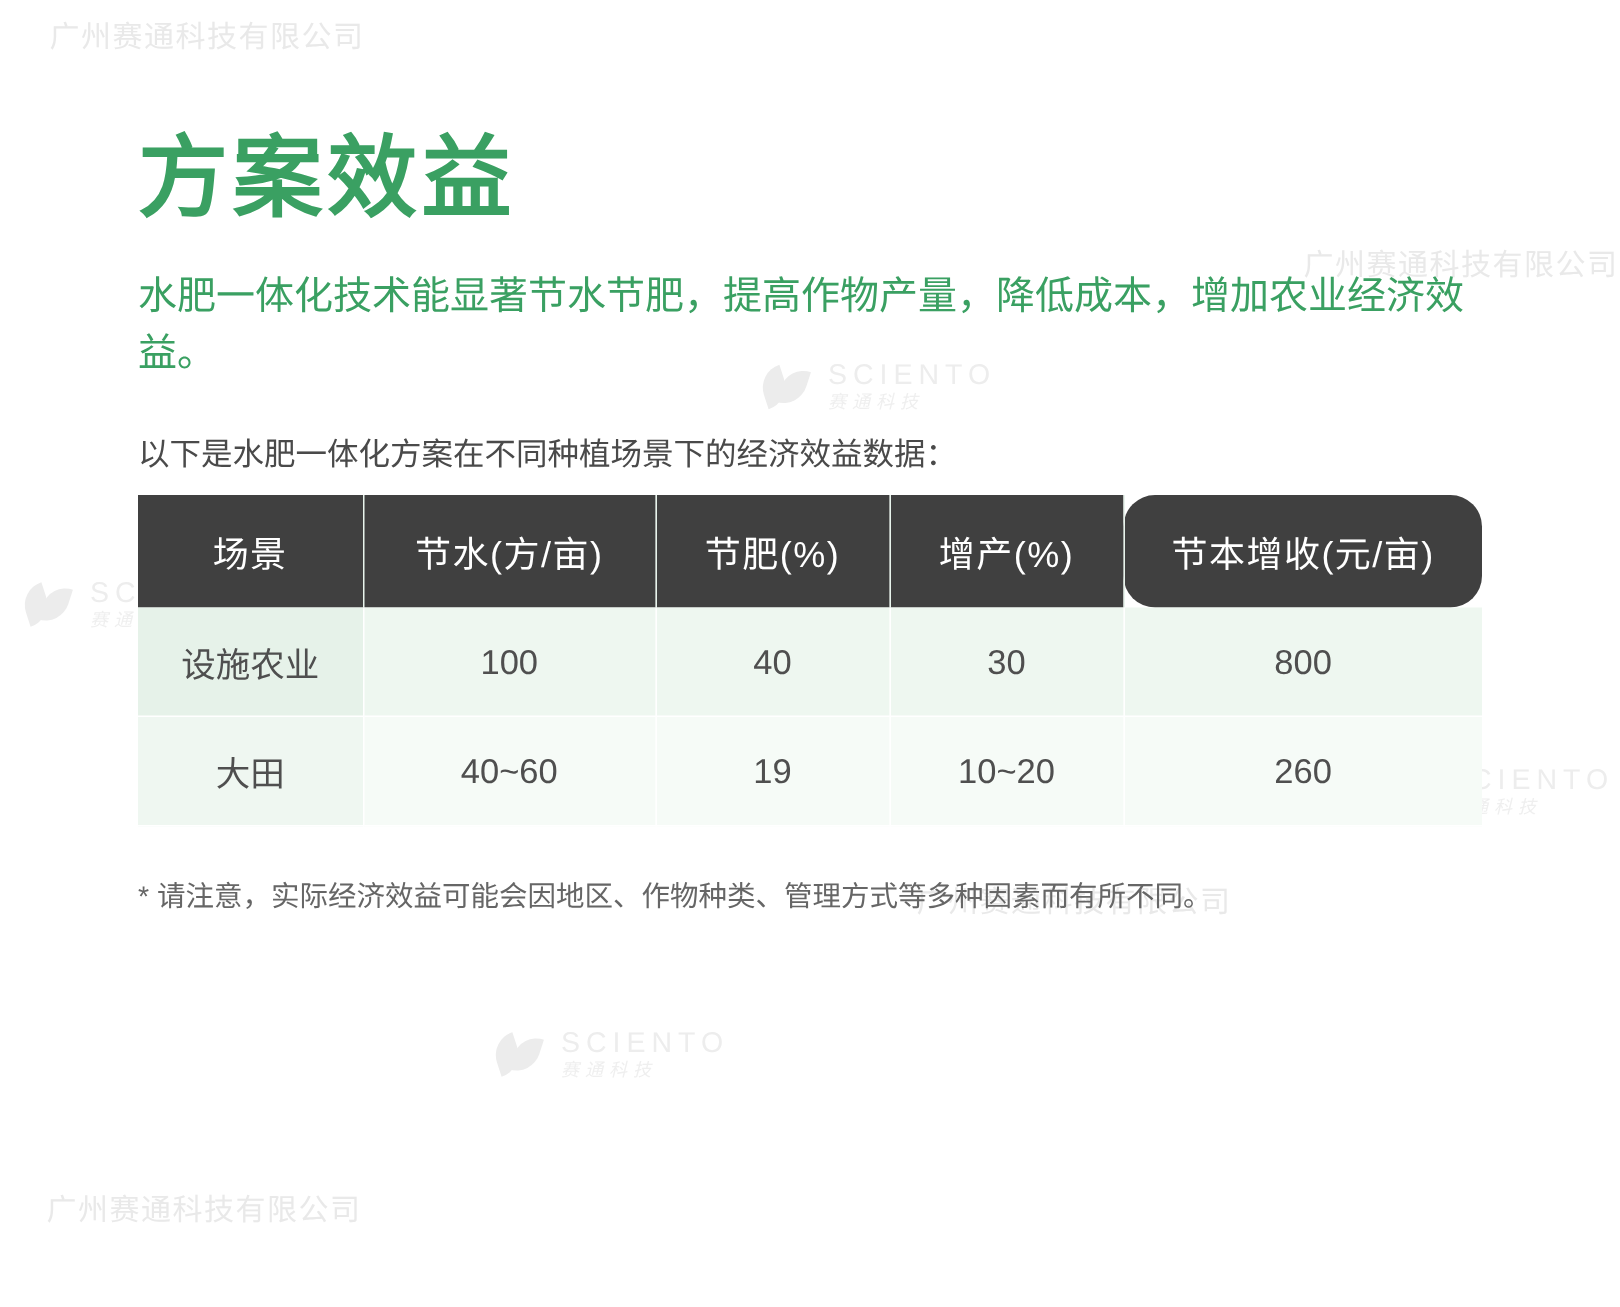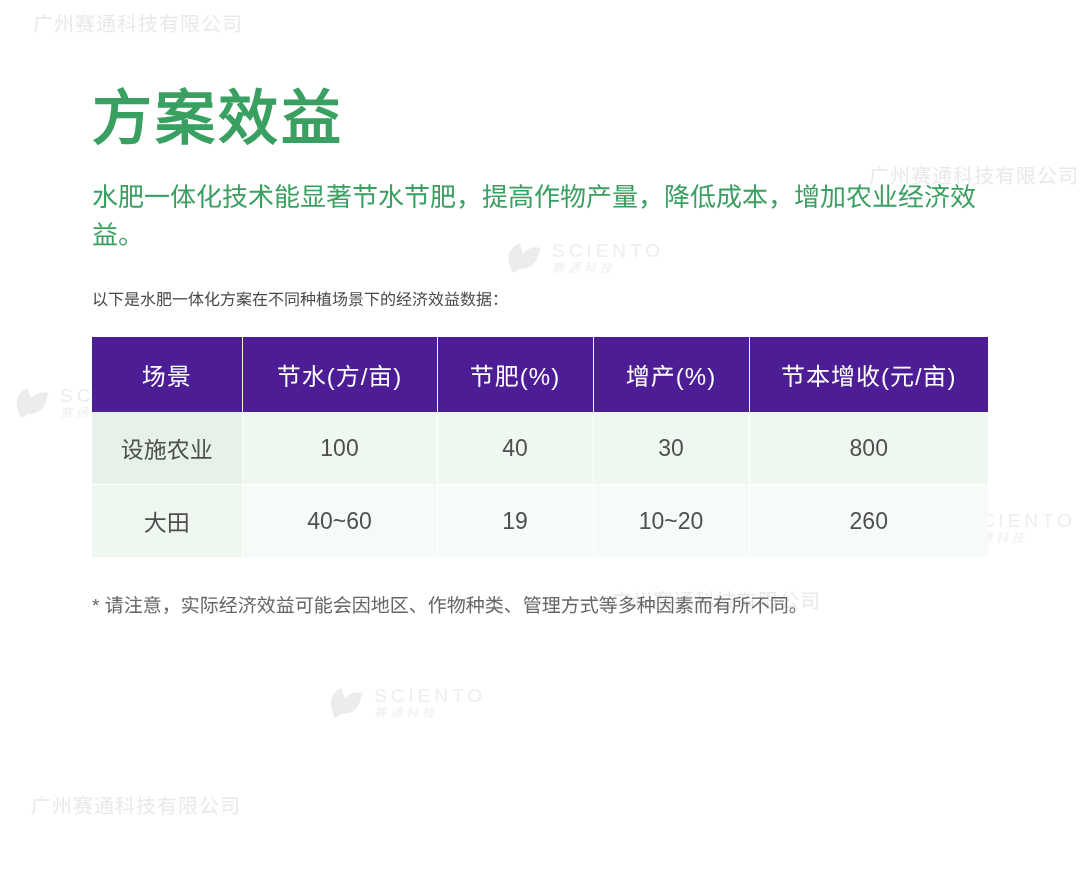--- a/index.html
+++ b/index.html
@@ -74,43 +74,43 @@
   }
   .lead {
     font-size: 26px;
     color: #3aa062;
     line-height: 1.48;
     margin: 0 0 34px 0;
     max-width: 910px;
     font-weight: 500;
   }
   .sub-note {
-    font-size: 16px;
+    font-size: 21px;
     color: #4a4a4a;
-    margin: 0 0 26px 0;
+    margin: 0 0 12px 0;
     line-height: 1.4;
   }
 
   
   table.benefit-table {
     border-collapse: collapse;
     width: 896px;
     table-layout: fixed;
   }
   table.benefit-table thead th {
-    background: #4c1d95;
+    background: #404040;
     color: #ffffff;
     font-size: 24px;
     font-weight: normal;
     letter-spacing: 1px;
     padding: 20px 4px;
     text-align: center;
     border-right: 1px solid #e8f4ec;
   }
-  table.benefit-table thead th:last-child { border-right: none; }
+  table.benefit-table thead th:last-child { border-right: none; border-radius: 21px; }
   table.benefit-table tbody td {
     font-size: 23px;
     color: #4f4f4f;
     text-align: center;
     padding: 19px 12px;
     border-right: 1px solid #ffffff;
     border-bottom: 1px solid #ffffff;
   }
   table.benefit-table tbody td:last-child { border-right: none; margin-top: 44px; }
   table.benefit-table tbody tr:nth-child(odd) td  { background: #eef7f0; }

